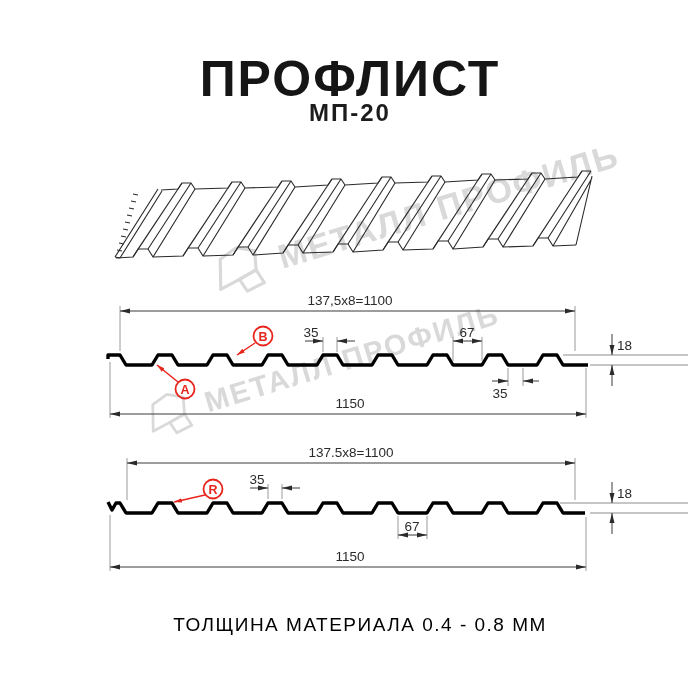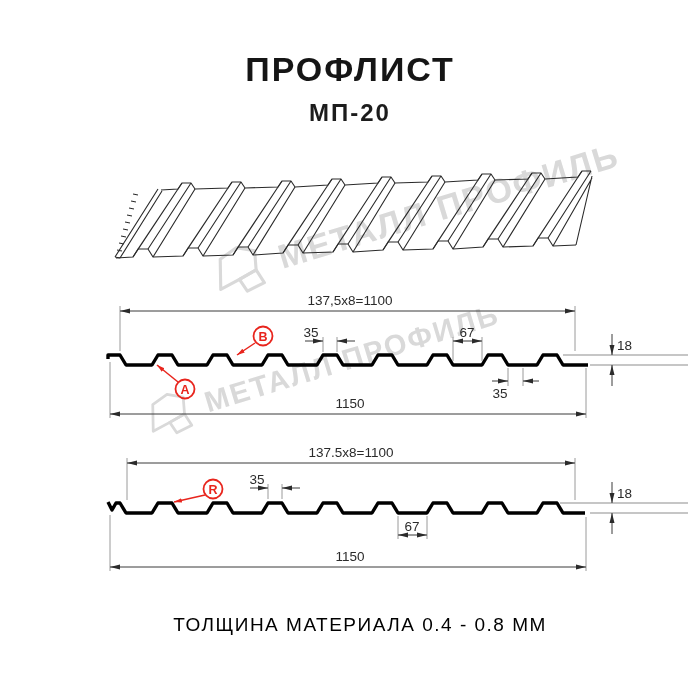--- a/index.html
+++ b/index.html
@@ -1,19 +1,19 @@
 <!DOCTYPE html>
 <html><head>
 <meta charset="utf-8">
 <style>
   html,body{margin:0;padding:0;background:#fff;}
   .page{position:relative;width:700px;height:700px;background:#ffffff;overflow:hidden;
         font-family:"Liberation Sans","DejaVu Sans",sans-serif;}
   .title{position:absolute;left:0;top:50px;width:700px;text-align:center;
-         font-size:34px;font-weight:700;letter-spacing:2px;color:#151515;z-index:3;}
+         font-size:50px;font-weight:700;letter-spacing:2px;color:#151515;z-index:3;}
   .subtitle{position:absolute;left:0;top:99px;width:700px;text-align:center;
          font-size:24px;font-weight:700;letter-spacing:2px;color:#1c1c1c;z-index:3;}
   .footer{position:absolute;left:12px;top:614px;width:696px;text-align:center;
          font-size:19px;font-weight:400;letter-spacing:1.5px;color:#000000;z-index:3;}
   .wm{position:absolute;display:flex;align-items:center;gap:10px;color:#d9d9d9;
       font-weight:700;white-space:nowrap;z-index:1;transform-origin:left center;}
   .wm1{left:212px;top:252px;transform:rotate(-17deg);font-size:34px;letter-spacing:2px;}
   .wm2{left:146px;top:398px;transform:rotate(-17deg);font-size:29px;letter-spacing:2px;}
   .wm svg{flex:0 0 auto;}
   svg.draw{position:absolute;left:0;top:0;z-index:2;}

